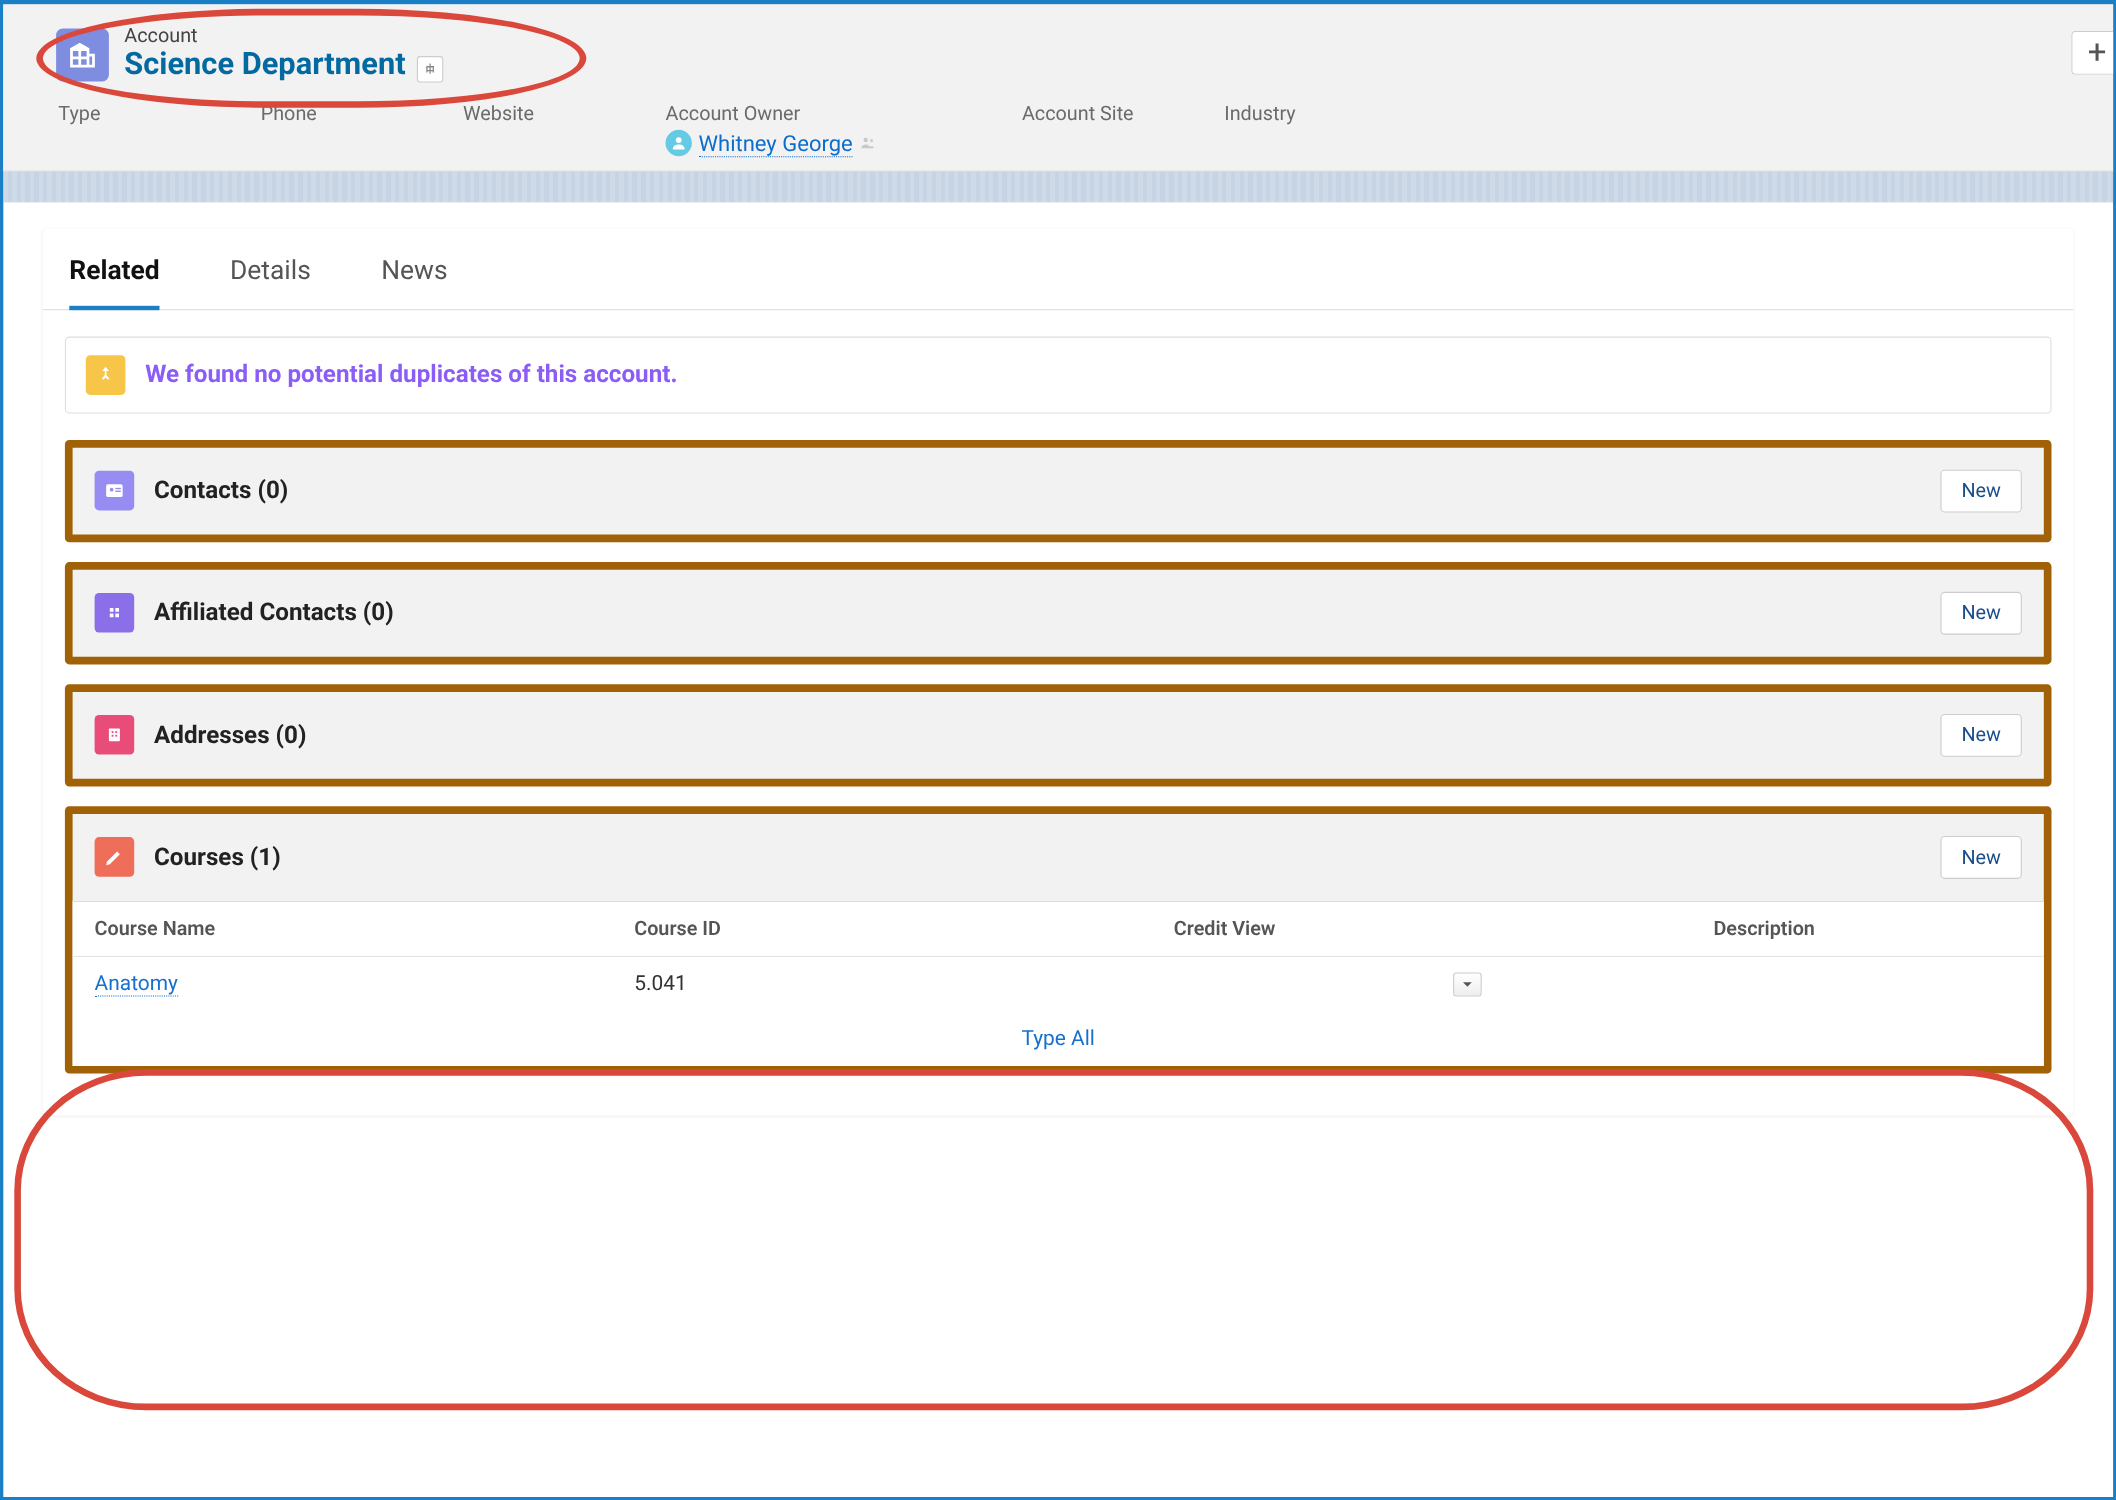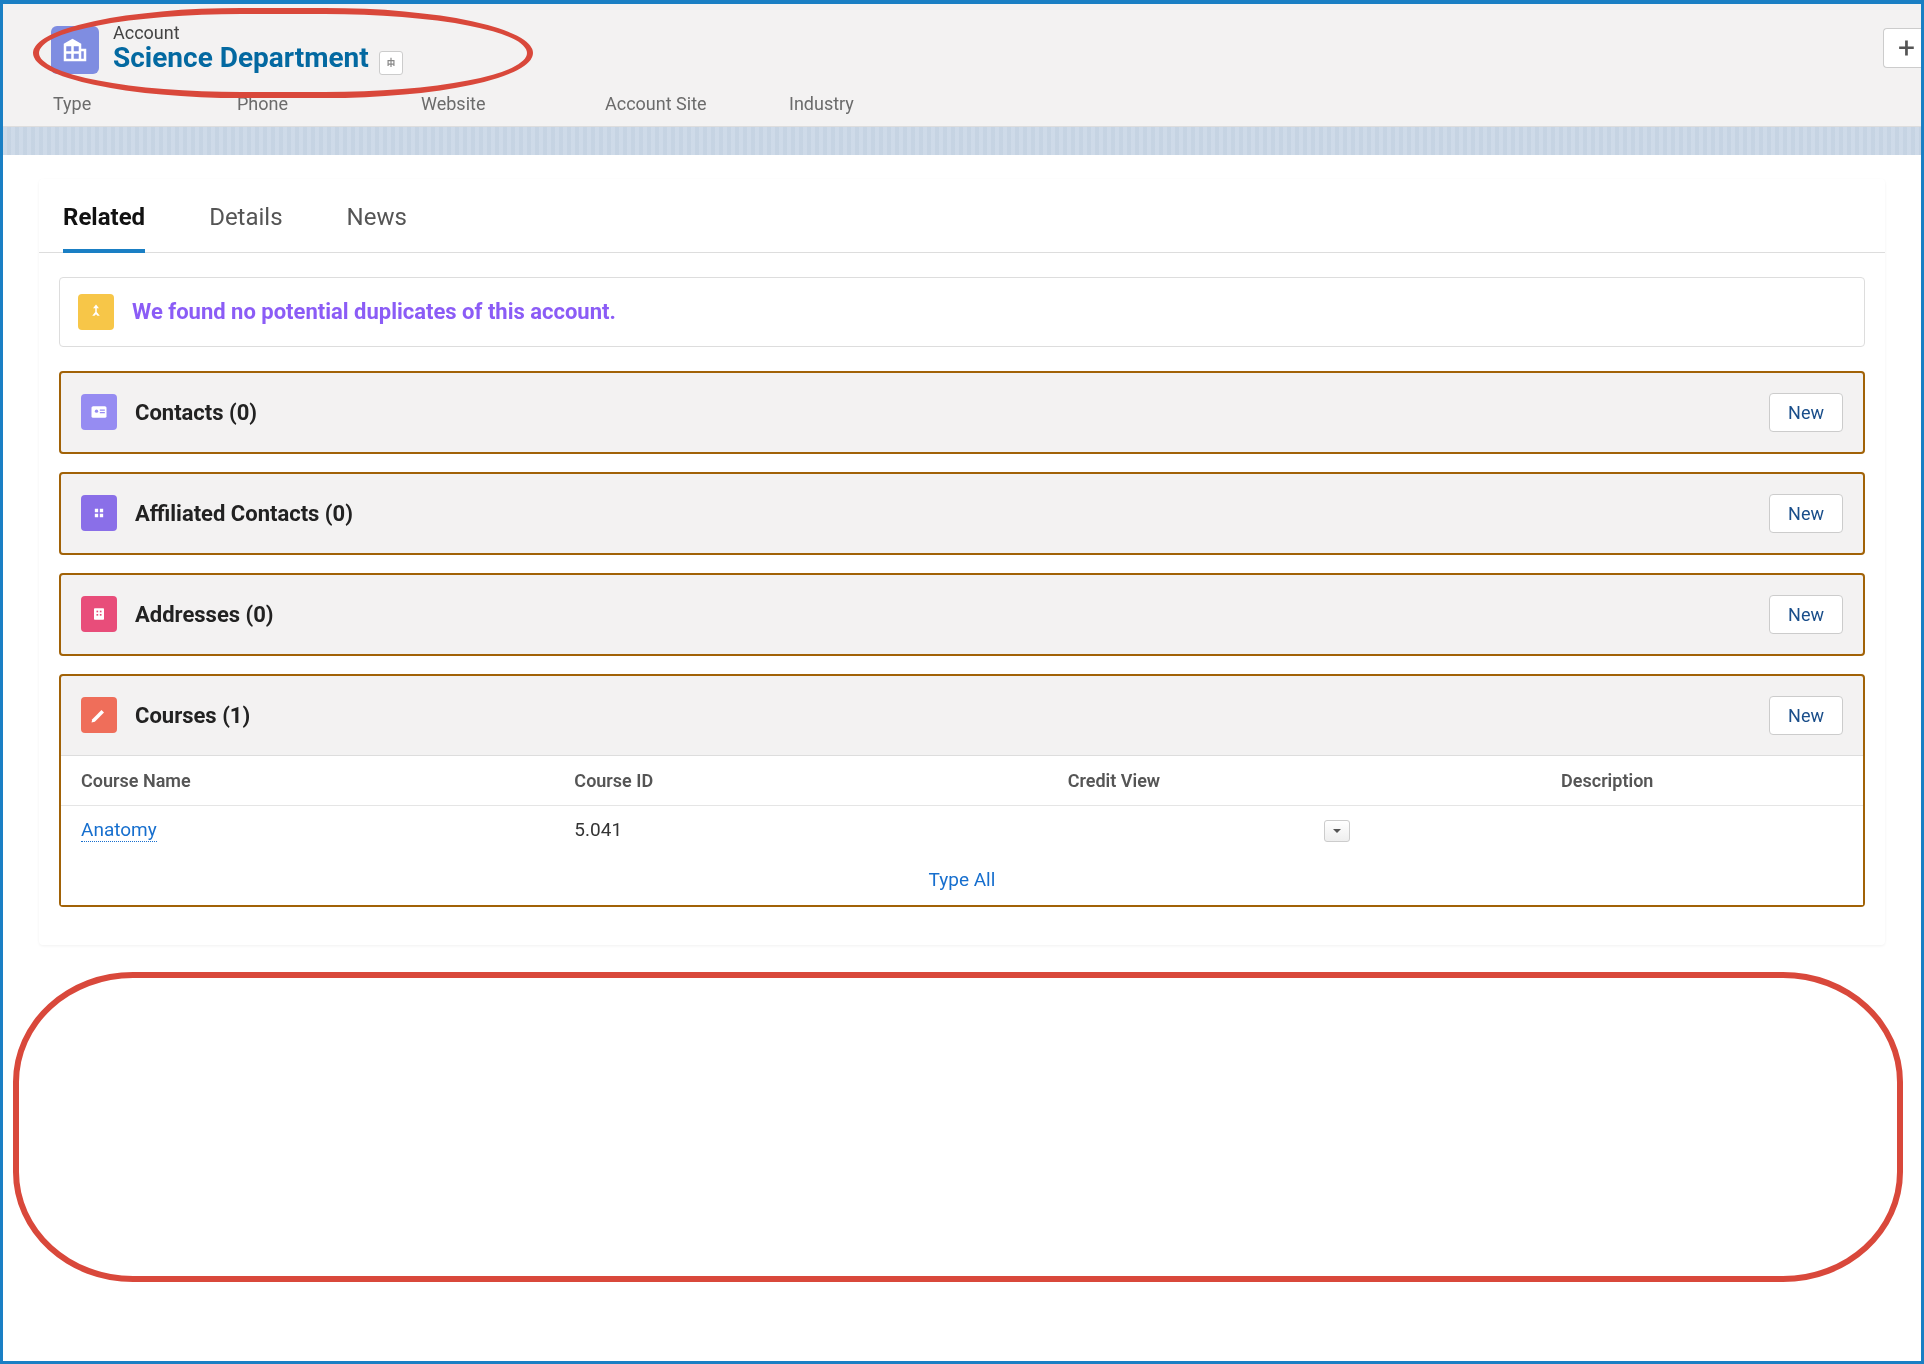--- a/index.html
+++ b/index.html
@@ -24,21 +24,21 @@
 .change-owner-icon { width:16px; height:16px; opacity:.45; }
 .pattern-strip { height: 28px; background: repeating-linear-gradient(90deg, #a6bcd6 0 4px, #97b0cc 4px 8px); opacity:.55; }
 .content-card { background:#fff; margin: 24px 36px; border-radius:4px; box-shadow: 0 1px 3px rgba(0,0,0,.06); padding: 0 0 20px 0; }
 .tabs { display:flex; border-bottom:1px solid #ddd; padding: 0 24px; gap: 64px; }
 .tab { padding: 24px 0 18px 0; font-size: 24px; color:#555; cursor:pointer; }
 .tab.active { font-weight:700; color:#111; border-bottom: 4px solid #1a7fc4; margin-bottom:-1px; }
 .alert-box { margin: 24px 20px; border:1px solid #ddd; border-radius:4px; padding: 16px 18px; display:flex; align-items:center; gap:18px; }
 .alert-icon { width:36px; height:36px; background:#f7c648; border-radius:4px; display:flex; align-items:center; justify-content:center; }
 .alert-icon svg { width:18px; height:18px; fill:#fff; }
 .alert-text { font-size:22px; font-weight:700; color:#8b5cf6; }
-.related-card { margin: 18px 20px; border:2px solid #a16207; border-radius:4px; background:#f3f2f2; }
+.related-card { margin: 18px 20px; border:7px solid #a16207; border-radius:4px; background:#f3f2f2; }
 .related-header { display:flex; align-items:center; justify-content:space-between; padding:20px 20px; }
 .related-left { display:flex; align-items:center; gap:18px; }
 .rel-icon { width:36px; height:36px; border-radius:4px; display:flex; align-items:center; justify-content:center; }
 .rel-icon svg { width:20px; height:20px; fill:#fff; }
 .rel-title { font-size:22px; font-weight:700; color:#222; }
 .new-btn { background:#fff; border:1px solid #ccc; border-radius:4px; padding:8px 18px; font-size:18px; color:#1a4e8a; cursor:pointer; }
 .table-wrap { background:#fff; border-top:1px solid #ddd; }
 .thead { display:flex; padding: 14px 20px; border-bottom:1px solid #e5e5e5; font-size:18px; color:#555; font-weight:600; }
 .col-name { width:28%; }
 .col-id { width:28%; }
@@ -80,20 +80,38 @@
     <div class="field-row">
       <div class="field-col">
           <div class="field-label">Type</div>
         </div>
       <div class="field-col">
           <div class="field-label">Phone</div>
         </div>
       <div class="field-col">
           <div class="field-label">Website</div>
         </div>
+      <div class="field-col" style="min-width:260px">
+        <div class="field-label">Account Owner</div>
+        <div class="owner-link">
+          <span class="owner-avatar">
+              <svg viewBox="0 0 24 24">
+                <circle cx="12" cy="8" r="4"></circle>
+                <path d="M4 20c0-4 4-6 8-6s8 2 8 6v1H4v-1z"></path>
+              </svg>
+            </span>
+          <span class="owner-name">Whitney George</span>
+          <span class="change-owner-icon"><svg viewBox="0 0 24 24" fill="#999">
+                <circle cx="9" cy="8" r="3"></circle>
+                <path d="M3 19c0-3 3-5 6-5s6 2 6 5H3z"></path>
+                <circle cx="17" cy="9" r="2"></circle>
+                <path d="M14 19c0-2 2-3 3-3s3 1 3 3h-6z"></path>
+              </svg></span>
+        </div>
+      </div>
       <div class="field-col">
           <div class="field-label">Account Site</div>
         </div>
       <div class="field-col">
           <div class="field-label">Industry</div>
         </div>
     </div>
   </div>
 
   <div class="pattern-strip"></div>

